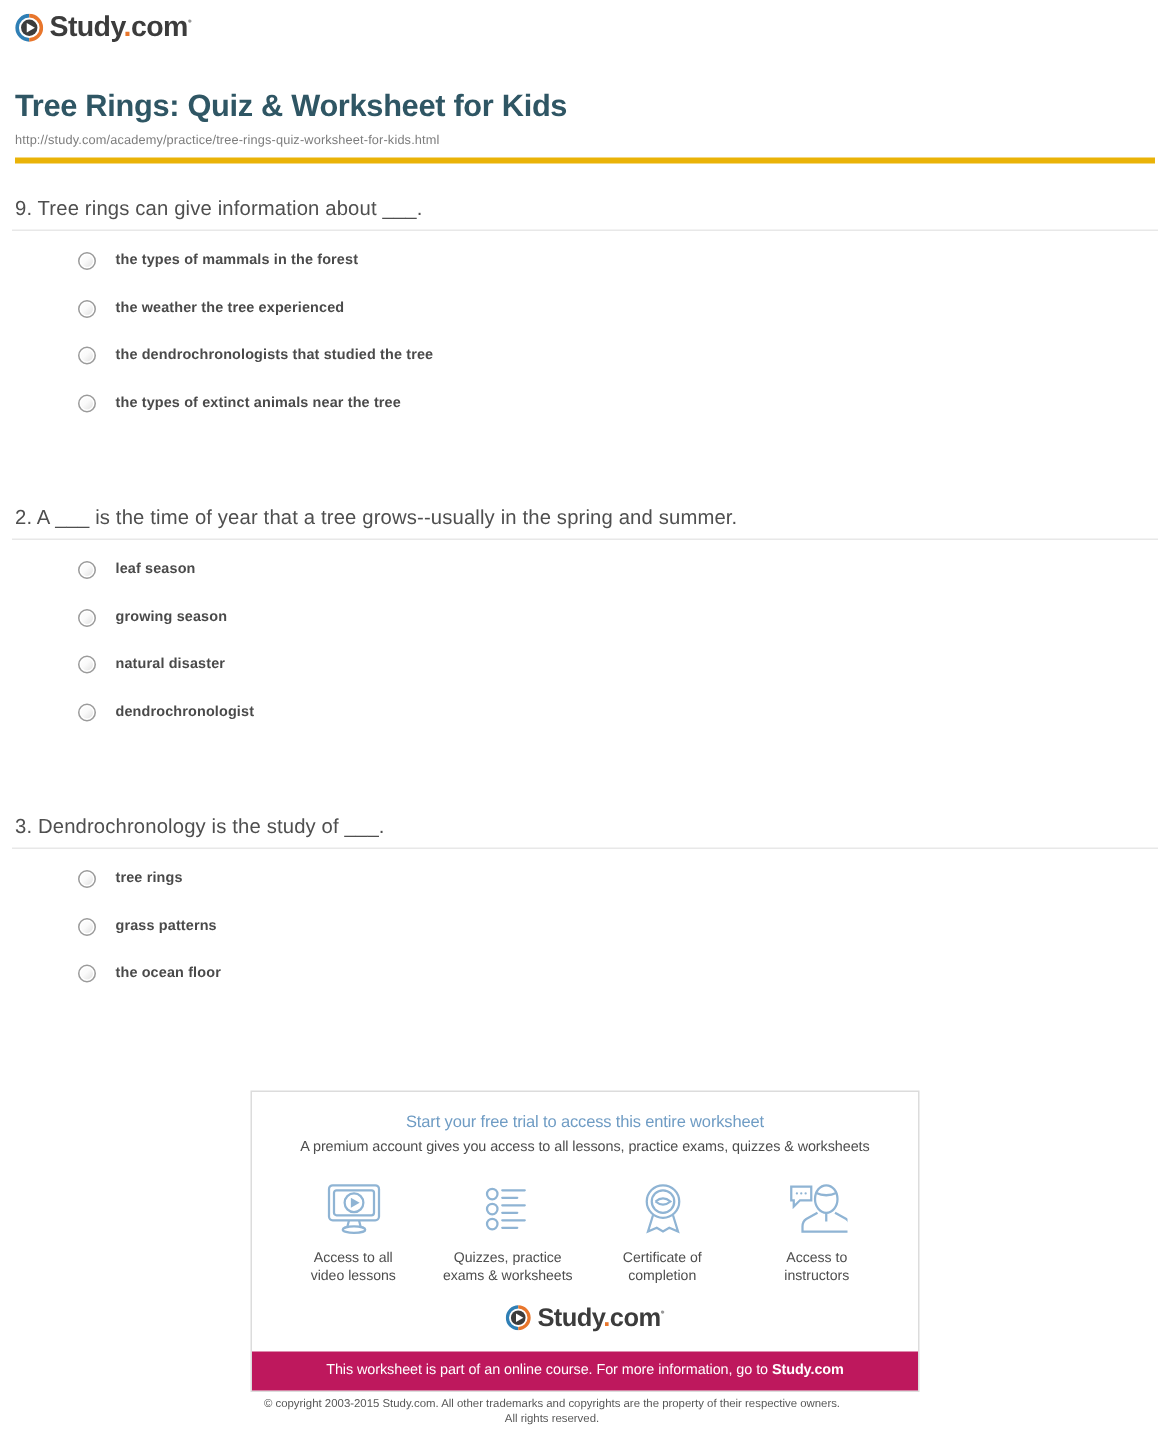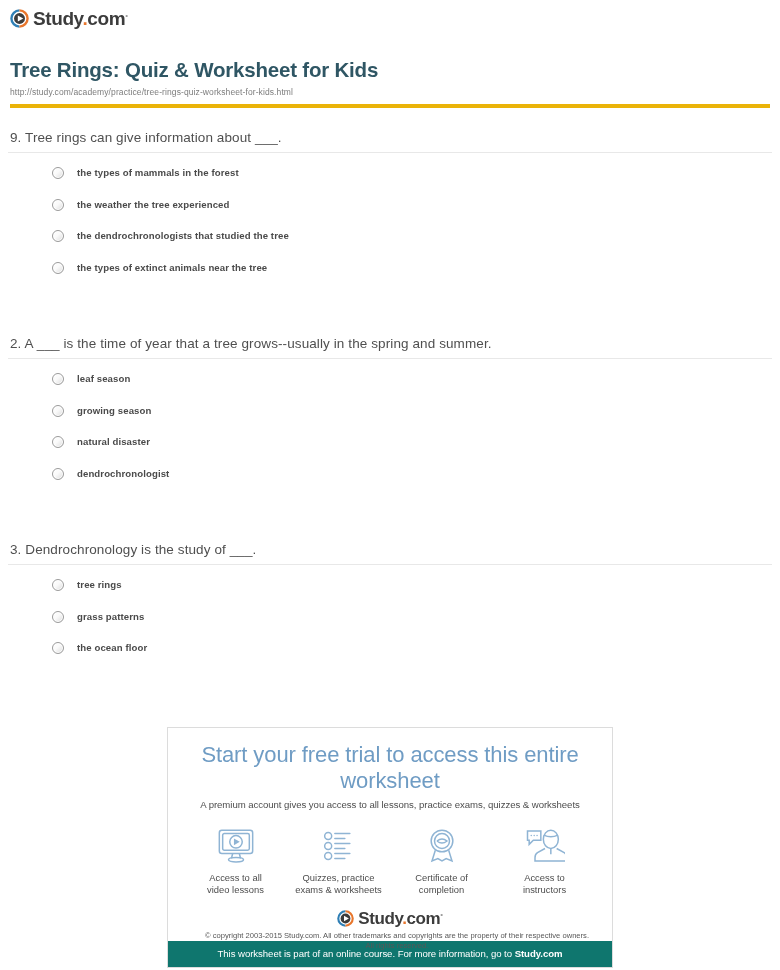--- a/index.html
+++ b/index.html
@@ -118,21 +118,21 @@
     width: 446px;
     border: 1px solid #dcdcdc;
     box-sizing: border-box;
     background: #ffffff;
   }
   .promo-inner {
     padding: 14px 10px 8px 10px;
     text-align: center;
   }
   .promo-head {
-    font-size: 22px;
+    font-size: 11px;
     color: #6f9cc4;
     font-weight: normal;
     letter-spacing: -0.1px;
     margin: 0 0 5px 0;
   }
   .promo-sub {
     font-size: 9.6px;
     color: #4d4d4d;
     margin: 0;
     letter-spacing: -0.05px;
@@ -163,39 +163,38 @@
   .promo-brand {
     margin-top: 14px;
     margin-bottom: 6px;
     display: flex;
     justify-content: center;
   }
   .promo-brand .brand-text { font-size: 17px; }
   .promo-brand .brand-mark { width: 17px; height: 17px; flex: 0 0 17px; }
 
   .promo-bar {
-    background: #0f766e;
+    background: #be185d;
     color: #ffffff;
     font-size: 9.6px;
     text-align: center;
     padding: 7px 4px 8px 4px;
     letter-spacing: -0.05px;
   }
   .promo-bar b { font-weight: bold; }
 
   .copyright {
     position: absolute;
     left: 0;
     top: 931px;
     width: 736px;
     text-align: center;
     font-size: 7.6px;
     color: #575757;
     line-height: 1.35;
-    padding-left: 29px;
   }
 </style>
 </head>
 <body>
 
 <div class="header">
   <div class="brand">
     <span class="brand-mark">
       <svg viewBox="0 0 40 40" width="19" height="19" aria-hidden="true">
         <path d="M20 3 A17 17 0 0 0 20 37" fill="none" stroke="#2f7fb5" stroke-width="5"></path>

